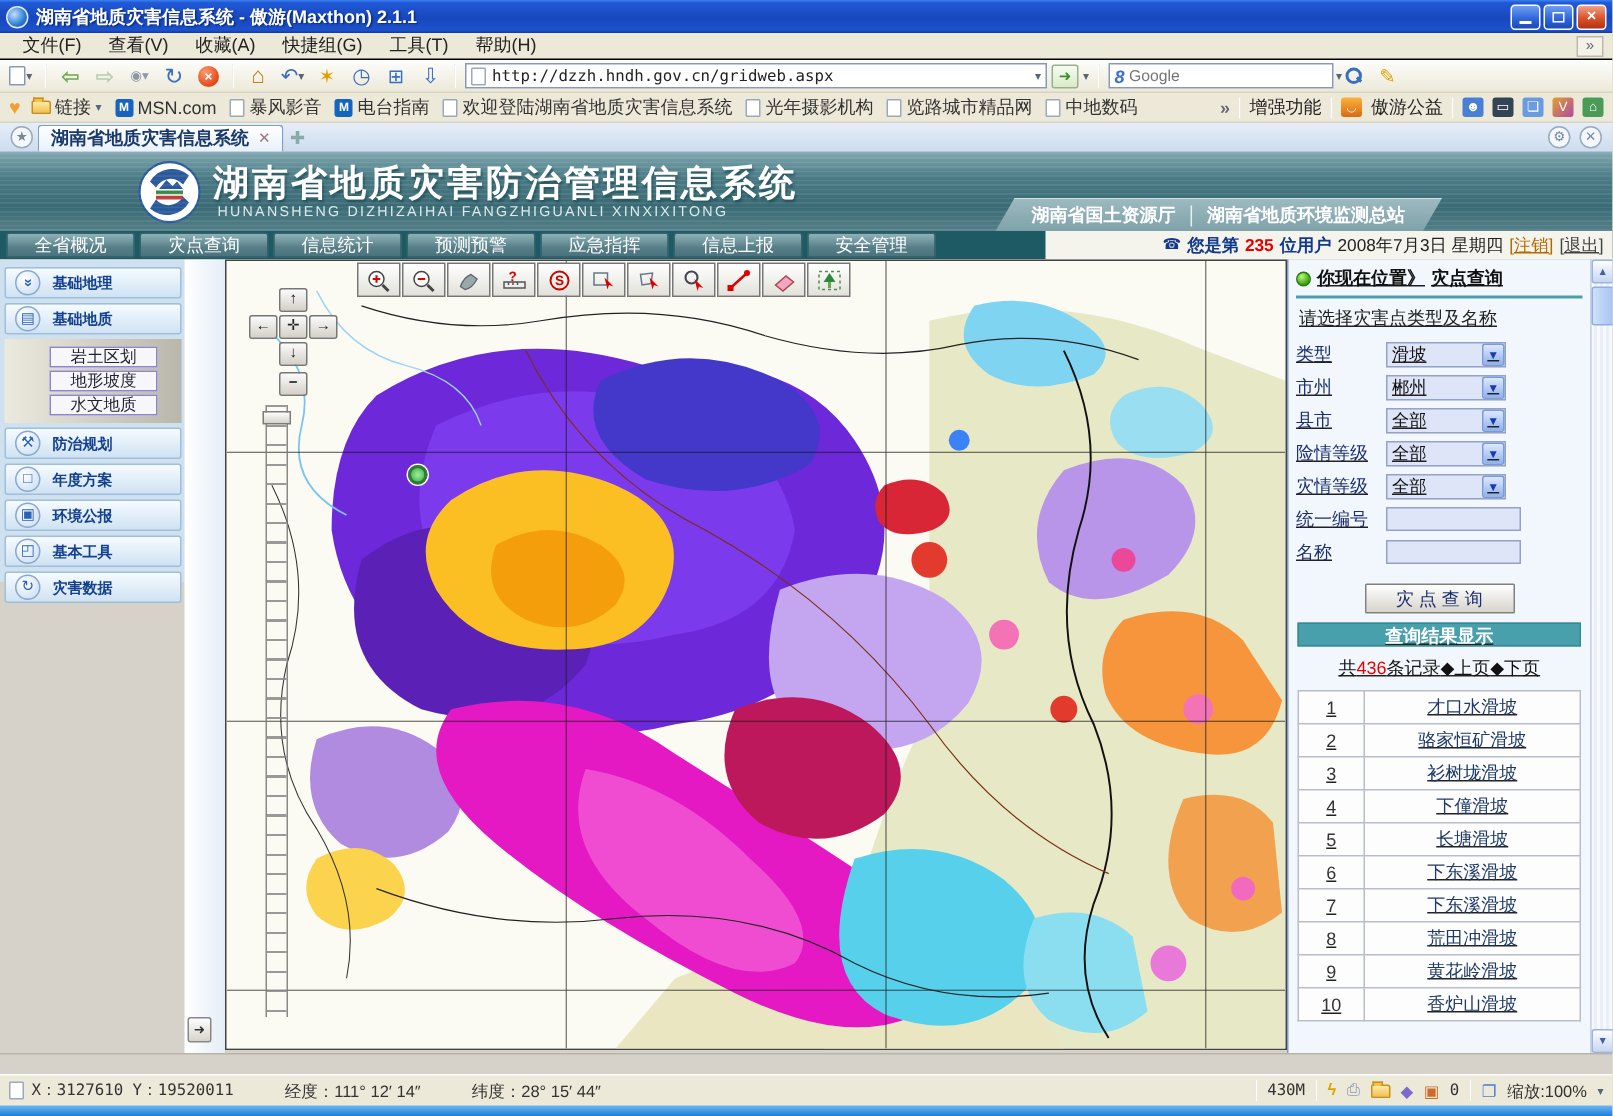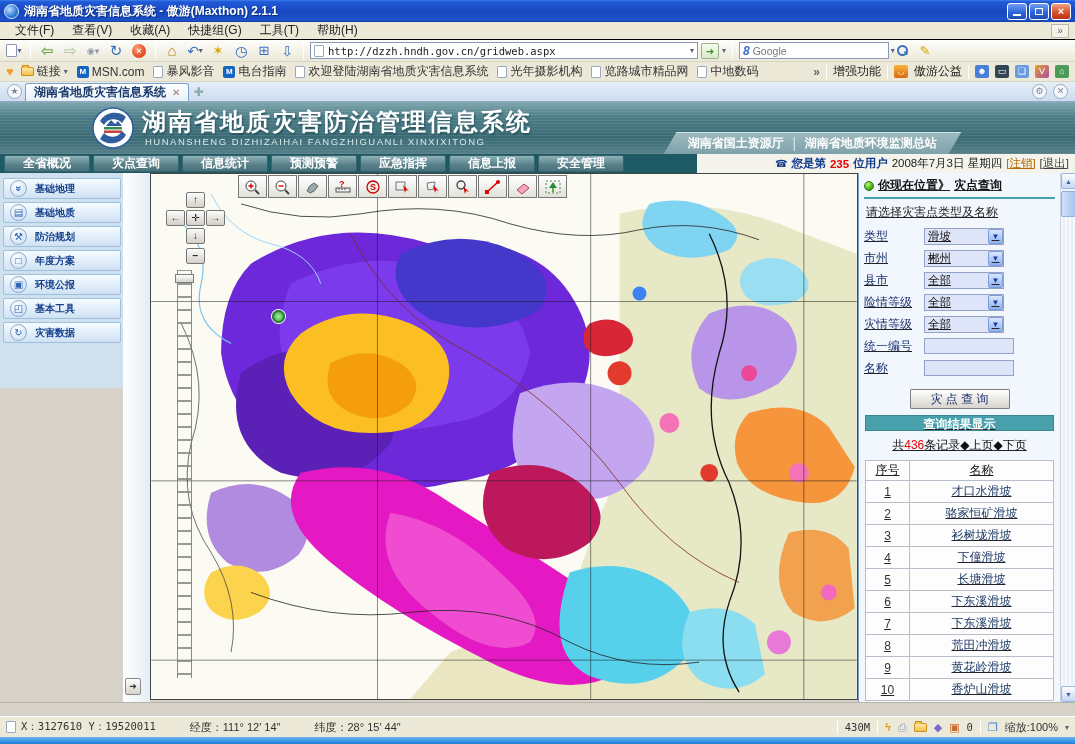--- a/index.html
+++ b/index.html
@@ -67,21 +67,21 @@
   #banner .logo { position:absolute; left:92px; top:5px; width:42px; height:42px; }
   #banner .btitle { position:absolute; left:142px; top:4px; font-size:24px; font-weight:bold; color:#fff; letter-spacing:2px; text-shadow:1px 2px 2px #24525c; }
   #banner .bsub { position:absolute; left:145px; top:34px; font-size:9.5px; color:#d9e9ec; letter-spacing:1.5px; }
   #banner .blinks { position:absolute; right:120px; bottom:0; height:22px; background:linear-gradient(180deg,#9cb9bf,#7fa2aa); transform:skewX(-30deg); padding:0 18px; display:flex; align-items:center; border-top:1px solid #cfe0e4; z-index:2; }
   #banner .blinks .inner { transform:skewX(30deg); display:flex; align-items:center; gap:10px; color:#fff; font-weight:bold; }
   #banner .blinks .div { width:1px; height:14px; background:#e6f2f4; }
 
   
   #navbar { height:19px; background:#1d5a64; display:flex; align-items:center; position:relative; }
   #navbar .ntabs { display:flex; gap:3px; padding-left:4px; }
-  .ntab { min-width:86px; height:17px; background:linear-gradient(180deg,#8fb2b9,#577f88 60%,#4a727c); border:1px solid #35626b; border-radius:2px; color:#fff; font-weight:bold; font-size:12px; text-align:center; line-height:15px; }
+  .ntab { min-width:86px; height:17px; background:linear-gradient(180deg,#8fb2b9,#577f88 60%,#4a727c); border:1px solid #35626b; border-radius:2px; color:#fff; font-weight:normal; font-size:12px; text-align:center; line-height:15px; }
   #navbar .userarea { position:absolute; right:0; top:0; width:378px; height:19px; background:#f4f3ec; display:flex; align-items:center; justify-content:flex-end; gap:4px; padding-right:6px; font-size:11.5px; }
   .u-b { font-weight:bold; color:#123a8c; }
   .u-red { font-weight:bold; color:#e80000; }
   .u-date { color:#222; }
   .u-link { color:#b56a00; text-decoration:underline; }
   .u-exit { color:#444; text-decoration:underline; }
   .phone { font-size:10px; color:#123a8c; }
 
   
   #content { position:relative; height:529px; background:#d6d2c9; }
@@ -323,20 +323,25 @@
   <div id="sidebar">
     <div class="sb-item">
       <span class="sb-circ" style="transform:none">
           <span style="display:inline-block;transform:rotate(90deg);font-weight:bold">»</span>
         </span>
       <span class="sb-label">基础地理</span>
     </div>
     <div class="sb-item">
       <span class="sb-circ">▤</span>
       <span class="sb-label">基础地质</span>
+    </div>
+    <div class="sb-sub">
+      <div class="box">岩土区划</div>
+      <div class="box">地形坡度</div>
+      <div class="box">水文地质</div>
     </div>
     <div class="sb-item">
       <span class="sb-circ">⚒</span>
       <span class="sb-label">防治规划</span>
     </div>
     <div class="sb-item">
       <span class="sb-circ">□</span>
       <span class="sb-label">年度方案</span>
     </div>
     <div class="sb-item">
@@ -546,24 +551,20 @@
     </div>
 
     <div id="querybtn-row"><button id="querybtn">灾 点 查 询</button></div>
 
     <div id="res-header">查询结果显示</div>
     <div id="res-count">
       <span>共</span><span class="red">436</span><span>条记录</span><span class="pg">◆上页</span><span class="pg">◆下页</span>
     </div>
     <table id="res-table">
       <tbody>
-          <tr>
-            <th>序号</th>
-            <th>名称</th>
-          </tr>
       <tr>
             <td class="no">1</td>
             <td>才口水滑坡</td>
           </tr>
       <tr>
             <td class="no">2</td>
             <td>骆家恒矿滑坡</td>
           </tr>
       <tr>
             <td class="no">3</td>

